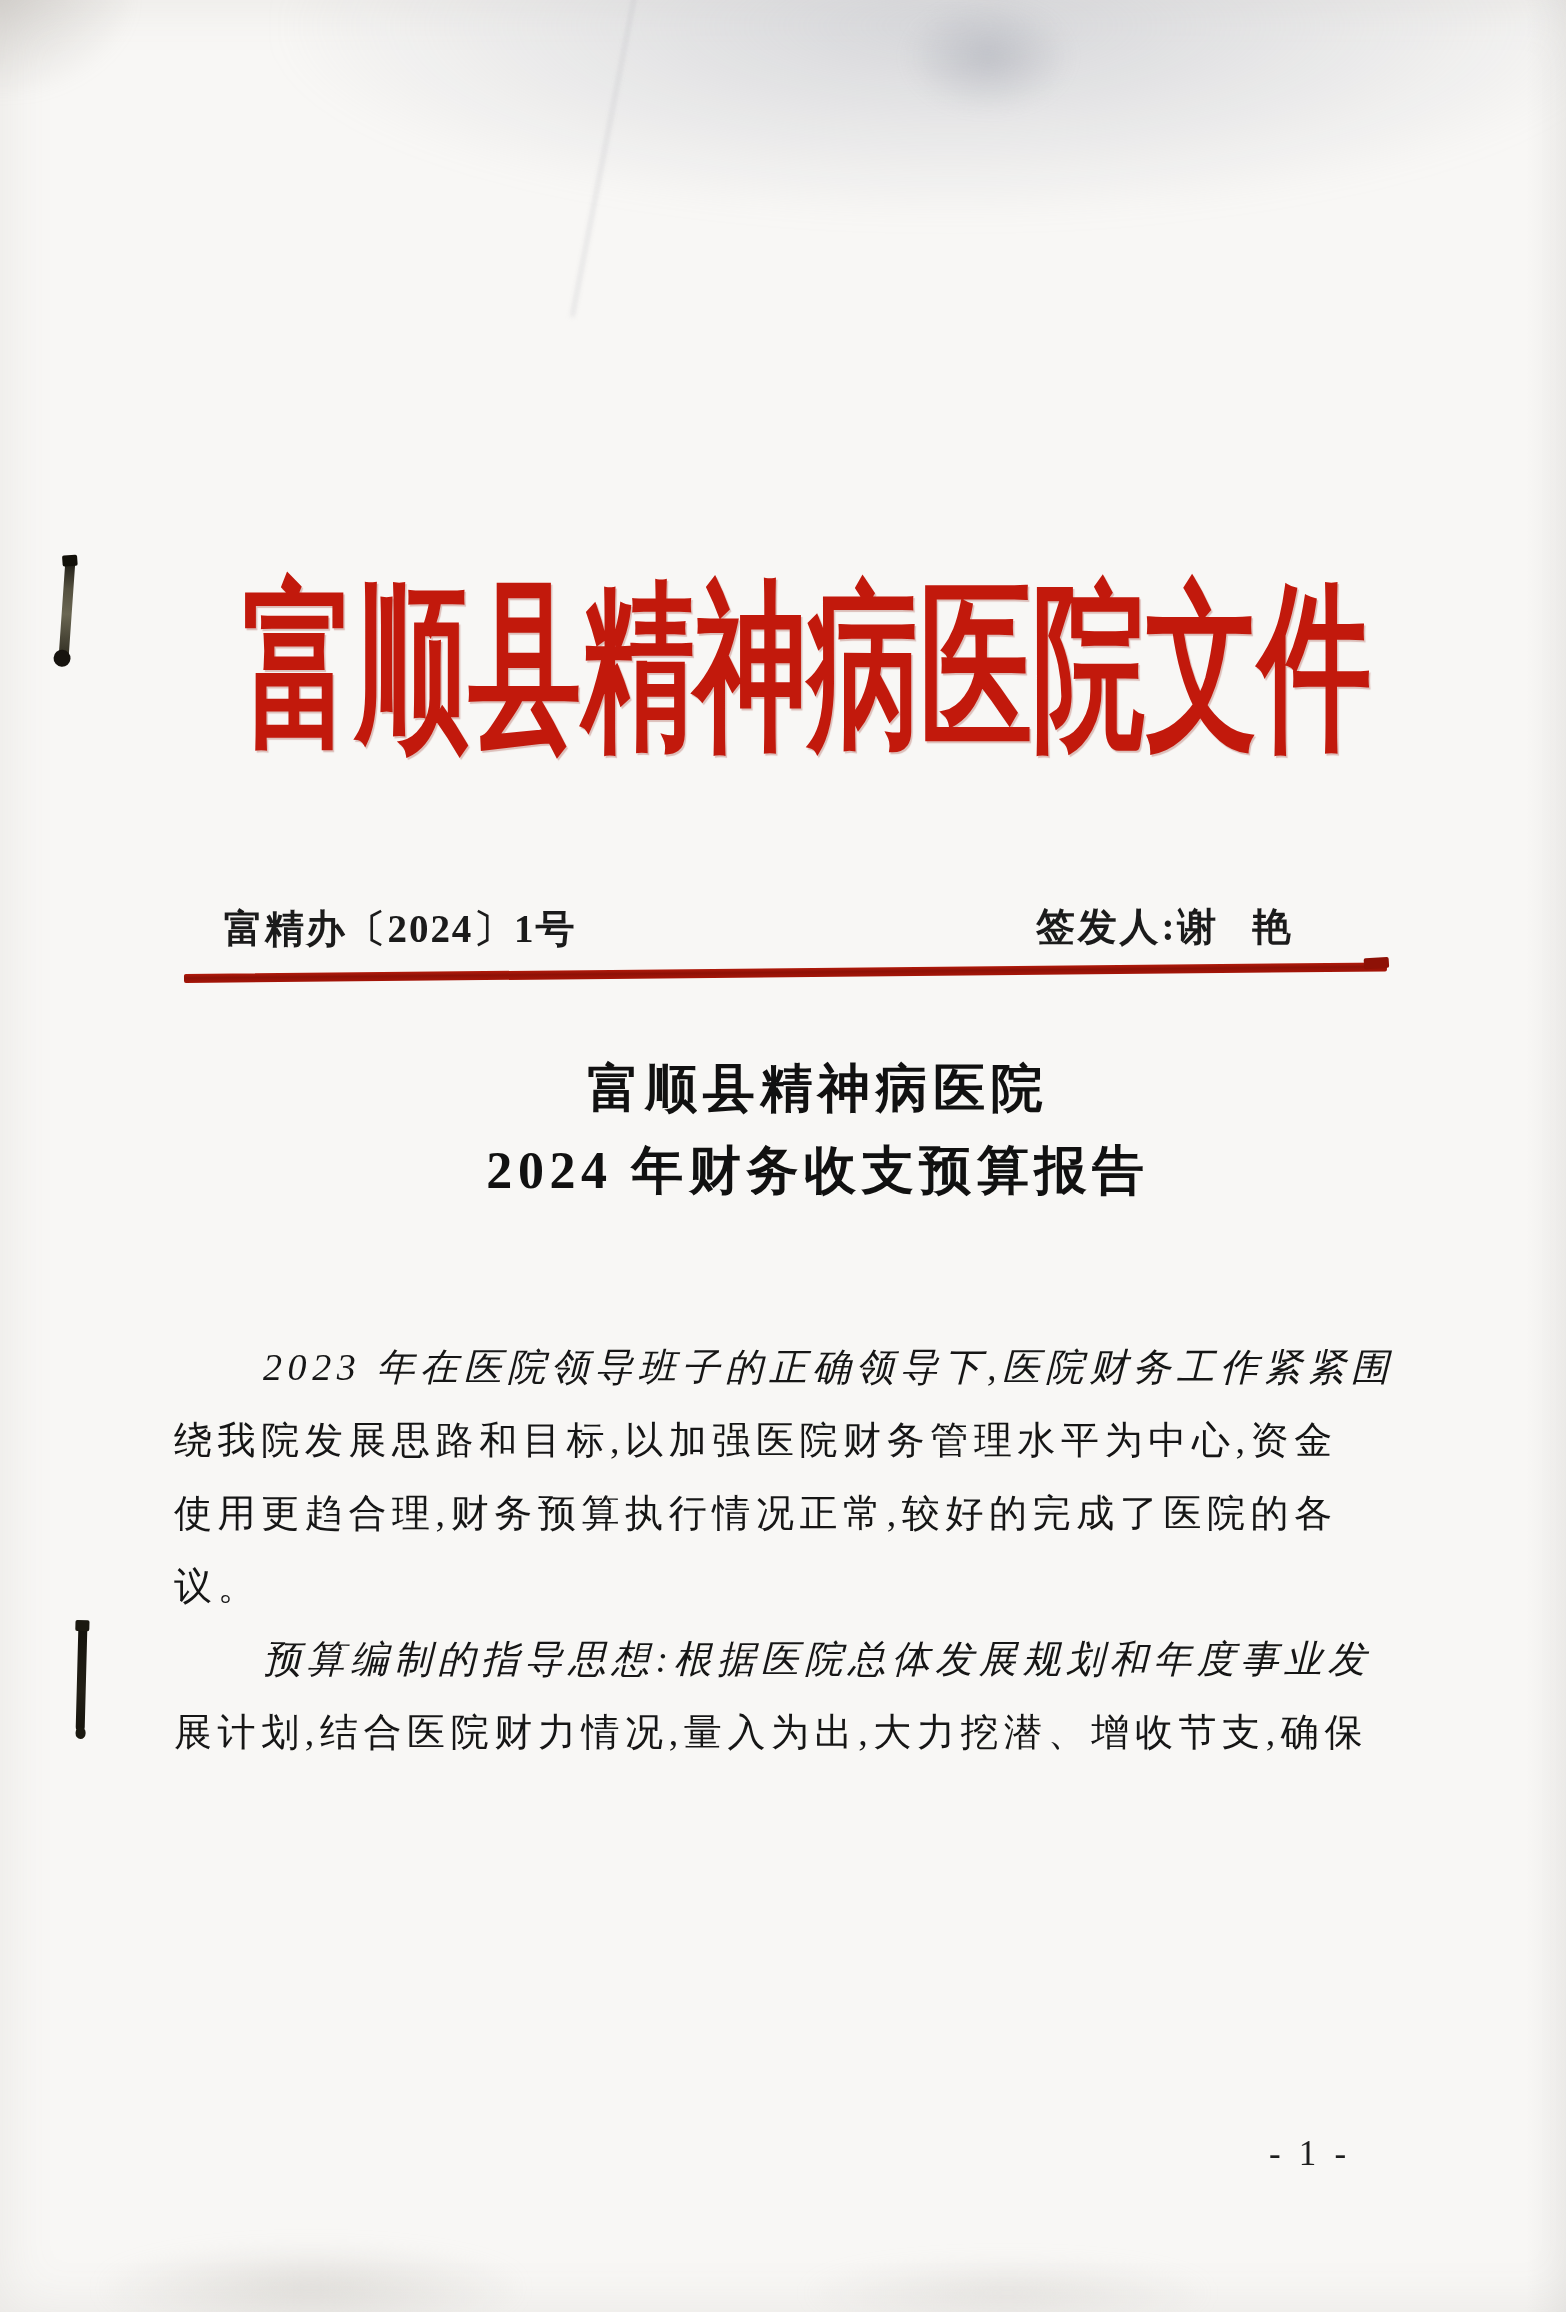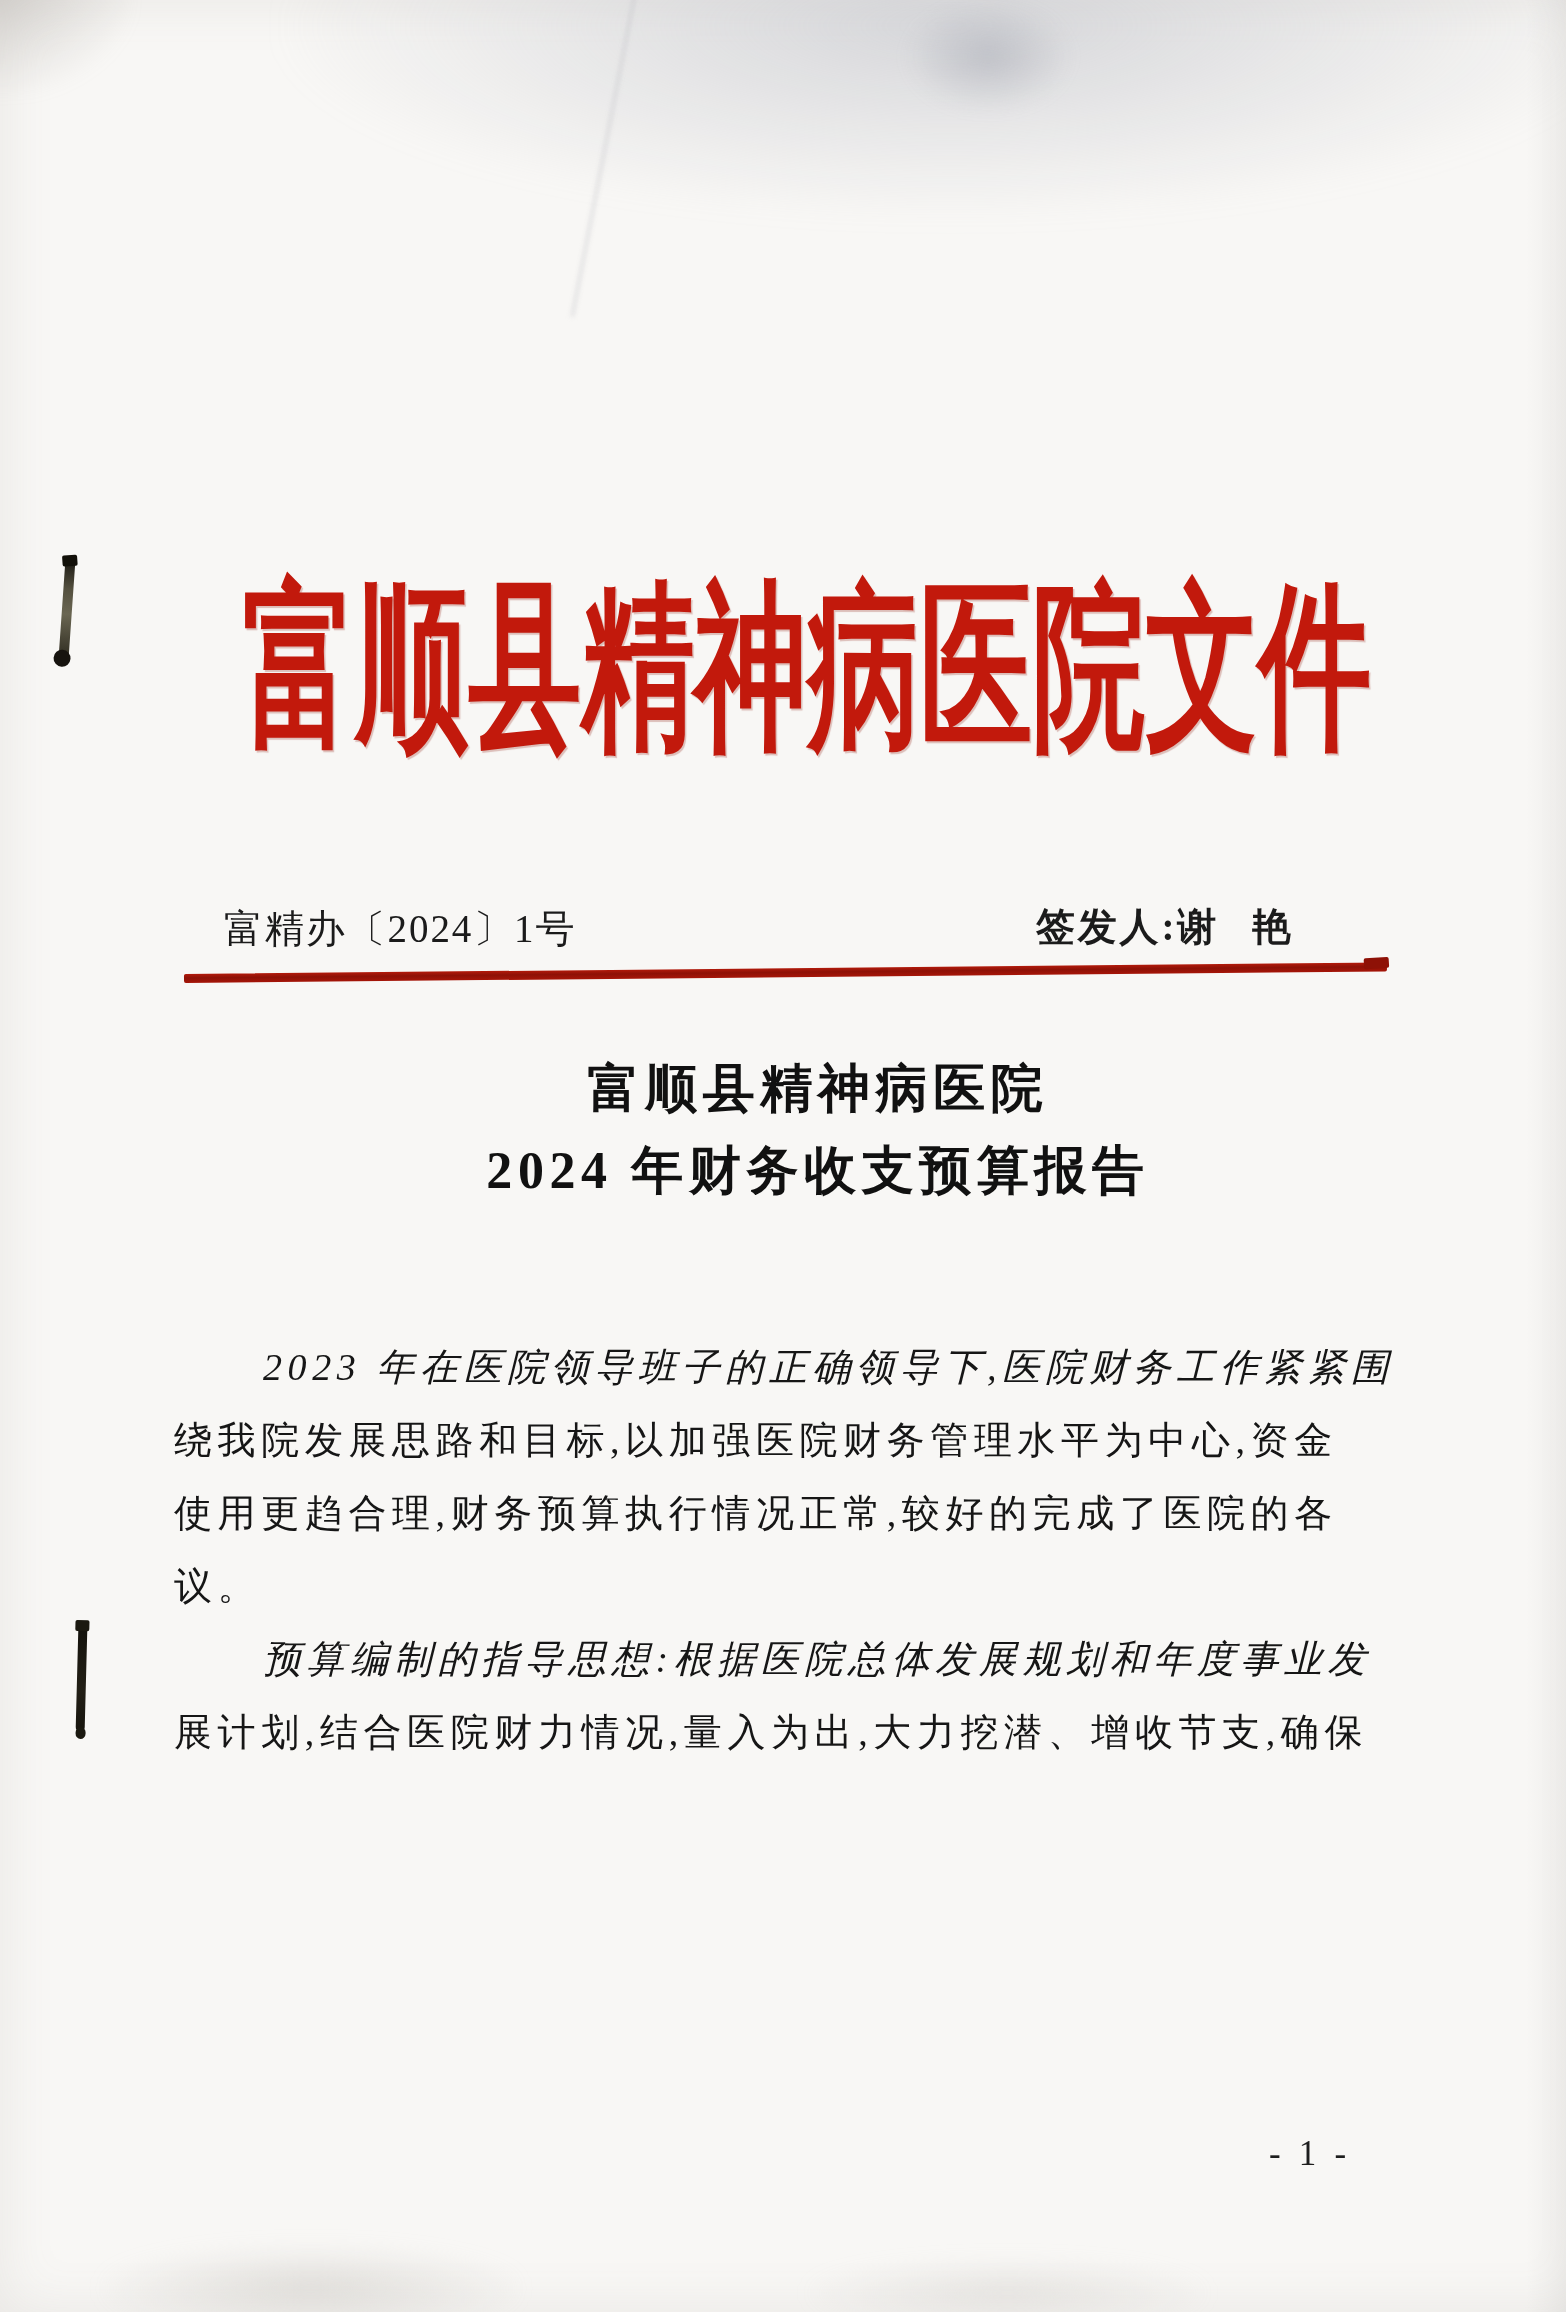--- a/index.html
+++ b/index.html
@@ -105,21 +105,21 @@
     transform: scale(0.8, 1.28);
     transform-origin: left top;
     text-shadow: 1.9px 1.9px 0.9px rgba(140,20,8,0.25);
   }
 
   .meta-row { position: absolute; left: 0; top: 0; width: 100%; }
   .doc-number {
     position: absolute;
     left: 224px; top: 902px;
     font-size: 39px;
-    font-weight: normal;
+    font-weight: bold;
     letter-spacing: 1.9px;
     white-space: nowrap;
   }
   .issuer {
     position: absolute;
     left: 1036px; top: 900px;
     font-size: 39px;
     font-weight: bold;
     letter-spacing: 2.8px;
     white-space: nowrap;

